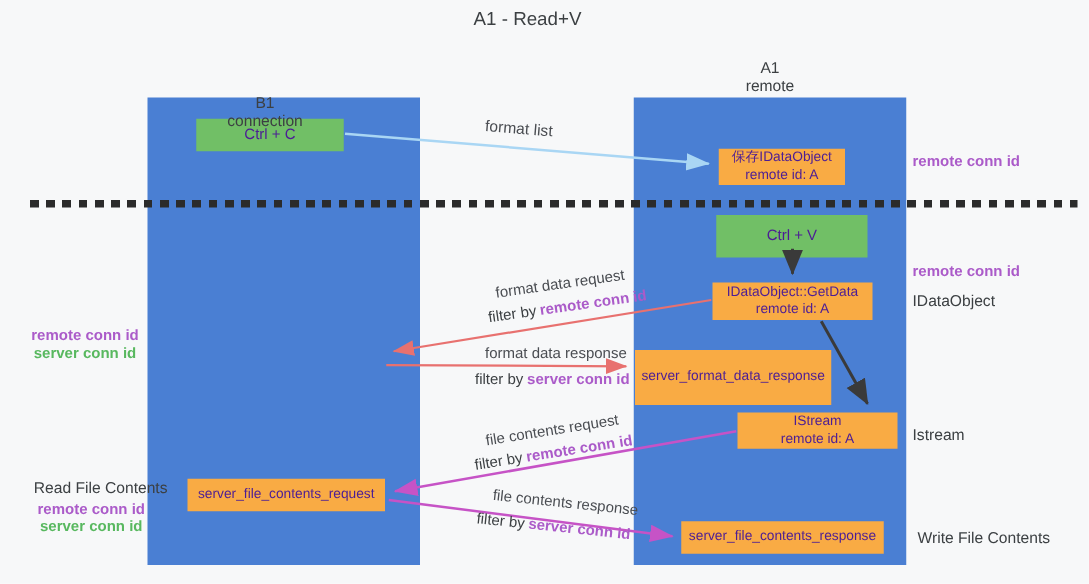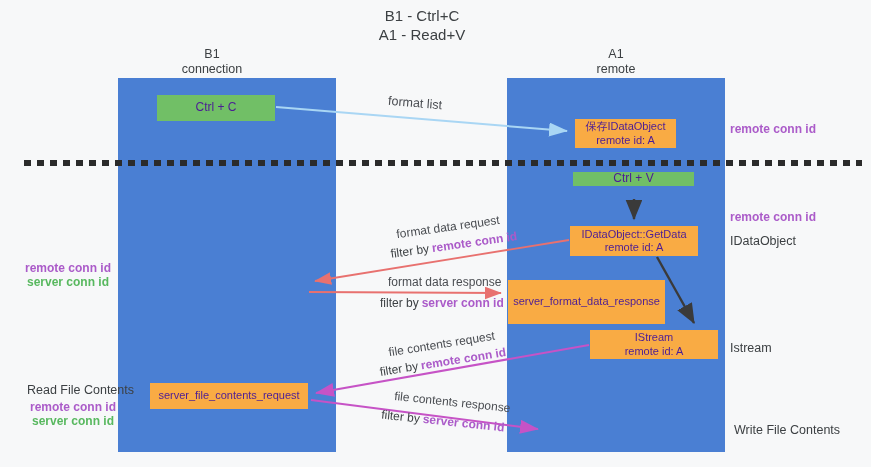--- a/index.html
+++ b/index.html
@@ -7,37 +7,37 @@
     --arrow-blue:#a9d6f4; --arrow-red:#e8716f; --arrow-magenta:#c653c6; --arrow-black:#3a3a3a;
     --text-purple:#ab5bc9; --text-green:#58b85f; --text-dark:#3c4043; --dash-black:#2b2b2b;
   }
   html,body{margin:0;padding:0;}
   body{font-family:"Liberation Sans","DejaVu Sans",sans-serif;background:#fff;}
   #stage{position:relative;width:871px;height:467px;background:var(--page-bg);overflow:hidden;}
 
   .abs{position:absolute;}
   .title{left:0;top:6px;width:844px;text-align:center;font-size:15px;line-height:19px;color:var(--text-dark);z-index:6;}
   .col-header{top:47px;width:218px;text-align:center;font-size:12.5px;line-height:15px;color:var(--text-dark);z-index:6;}
-  #hdr-left{left:103px;}
+  #hdr-left{left:103px;margin-top:28px;}
   #hdr-right{left:507px;}
 
   .column{top:78px;width:218px;height:374px;background:var(--column-blue);z-index:1;}
   #col-left{left:118px;}
   #col-right{left:507px;}
 
   #dash{left:24px;top:160px;width:838px;height:6px;z-index:5;
     background:repeating-linear-gradient(90deg,var(--dash-black) 0 7px,transparent 7px 13px);}
 
   .box{display:flex;flex-direction:column;align-items:center;justify-content:center;
     color:#4c1d95;font-size:11px;line-height:13.5px;text-align:center;white-space:nowrap;z-index:4;}
   .orange{background:var(--box-orange);}
   .green{background:var(--box-green);font-size:12px;}
   #b-ctrlc{left:157px;top:95px;width:118px;height:26px;}
   #b-save{left:575px;top:119px;width:101px;height:29px;}
-  #b-ctrlv{left:573px;top:172px;width:121px;height:14px;}
+  #b-ctrlv{left:573px;top:172px;width:121px;height:34px;}
   #b-getdata{left:570px;top:226px;width:128px;height:30px;}
   #b-freq{left:152px;top:266px;width:156px;height:28px;}
   #b-fresp{left:508px;top:280px;width:157px;height:44px;}
   #b-istream{left:590px;top:330px;width:128px;height:29px;}
   #b-creq{left:150px;top:383px;width:158px;height:26px;}
   #b-cresp{left:545px;top:417px;width:162px;height:26px;}
 
   svg.arrows{position:absolute;left:0;top:0;z-index:5;pointer-events:none;}
   .l-blue{stroke:var(--arrow-blue);stroke-width:2;}
   .l-red{stroke:var(--arrow-red);stroke-width:1.8;}
@@ -70,21 +70,20 @@
   #l-conn-top{left:20px;top:261px;width:96px;text-align:center;}
   #l-read{left:27px;top:383px;}
   #l-conn-bottom{left:25px;top:400px;width:96px;text-align:center;}
 </style>
 </head>
 <body>
 
 <div id="stage">
 
   <div class="abs title">
-    <div>B1 - Ctrl+C</div>
     <div>A1 - Read+V</div>
   </div>
 
   <div class="abs col-header" id="hdr-left">
     <div>B1</div>
     <div>connection</div>
   </div>
   <div class="abs col-header" id="hdr-right">
     <div>A1</div>
     <div>remote</div>
@@ -111,20 +110,23 @@
   </div>
   <div class="abs box orange" id="b-fresp">
     <span>server_format_data_response</span>
   </div>
   <div class="abs box orange" id="b-istream">
     <span>IStream</span>
     <span>remote id: A</span>
   </div>
   <div class="abs box orange" id="b-creq">
     <span>server_file_contents_request</span>
+  </div>
+  <div class="abs box orange" id="b-cresp">
+    <span>server_file_contents_response</span>
   </div>
 
   <svg class="arrows" width="871" height="467" viewBox="0 0 871 467">
     <defs>
       <marker id="m-blue" markerWidth="10" markerHeight="8" refX="9" refY="3.5" orient="auto">
           <path class="mk-blue" d="M0,0 L9.5,3.5 L0,7 Z"></path>
         </marker>
       <marker id="m-red" markerWidth="10" markerHeight="8" refX="9" refY="3.5" orient="auto">
           <path class="mk-red" d="M0,0 L9.5,3.5 L0,7 Z"></path>
         </marker>

